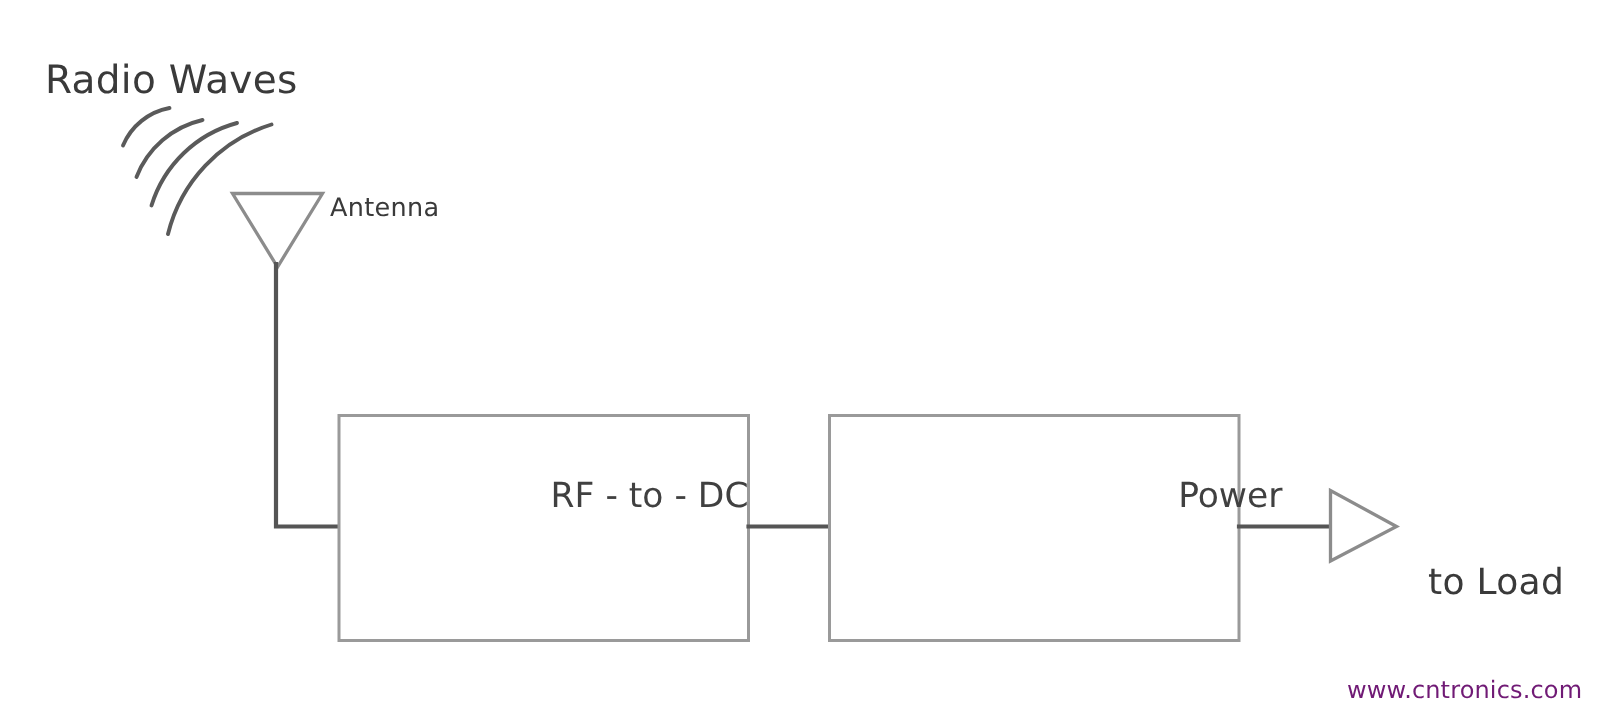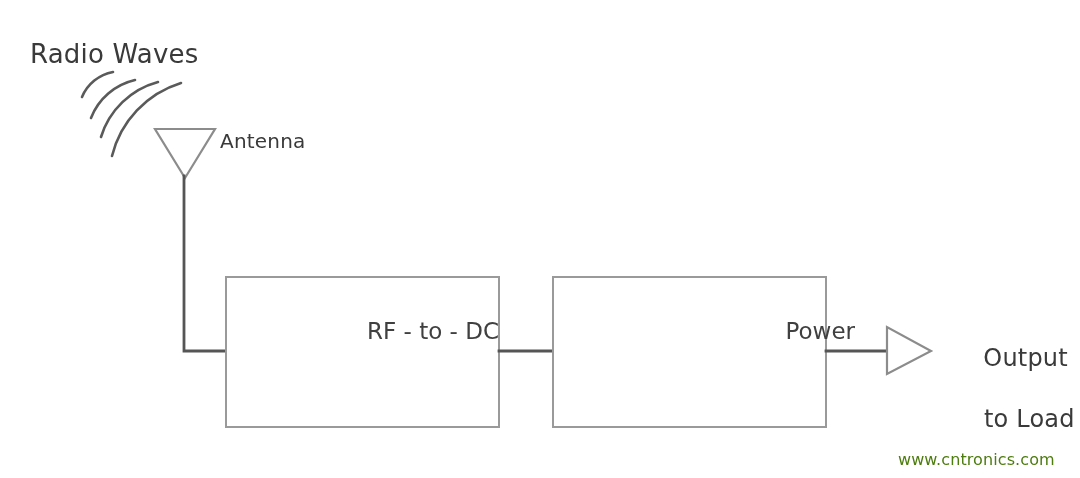--- a/index.html
+++ b/index.html
@@ -37,29 +37,29 @@
     letter-spacing: 0.2px;
   }
   #label-radio-waves {
     left: 30px;
     top: 38px;
     font-size: 26px;
   }
   #label-antenna {
     left: 220px;
     top: 129px;
-    font-size: 20px;
+    font-size: 17px;
   }
   #label-output {
     left: 952px;
     top: 312px;
     font-size: 24px;
     text-align: left;
   }
-  #label-output .line2 { display: block; margin-left: 32px; }
+  #label-output .line2 { display: block; }
   .block-text {
     position: absolute;
     color: #404040;
     font-size: 23px;
     text-align: right;
     line-height: 1.42;
     font-family: "DejaVu Sans", sans-serif;
     pointer-events: none;
   }
   #block-rf-dc-text {
@@ -70,21 +70,21 @@
   #block-power-text {
     left: 553px;
     top: 315px;
     width: 302px;
   }
   #watermark {
     position: absolute;
     left: 898px;
     top: 450px;
     font-size: 16px;
-    color: #4d7c0f;
+    color: #701a75;
     font-family: "DejaVu Sans", sans-serif;
     letter-spacing: 0.1px;
   }
 </style>
 </head>
 <body>
 
 <div id="diagram-root">
 
   <svg class="canvas" viewBox="0 0 1080 478">
@@ -109,21 +109,20 @@
     <line x1="826" y1="351" x2="888" y2="351" stroke="#555555" stroke-width="2.8" stroke-linecap="square"></line>
 
     <polygon points="887,327 887,374 931,351" fill="#ffffff" stroke="#8c8c8c" stroke-width="2.2" stroke-linejoin="miter"></polygon>
   </svg>
 
   <div class="lbl" id="label-radio-waves">Radio Waves</div>
 
   <div class="lbl" id="label-antenna">Antenna</div>
 
   <div class="lbl" id="label-output">
-    <span>Output</span>
     <span class="line2">to Load</span>
   </div>
 
   <div class="block-text" id="block-rf-dc-text">
     <div>RF - to - DC</div>
   </div>
 
   <div class="block-text" id="block-power-text">
     <div>Power</div>
   </div>

